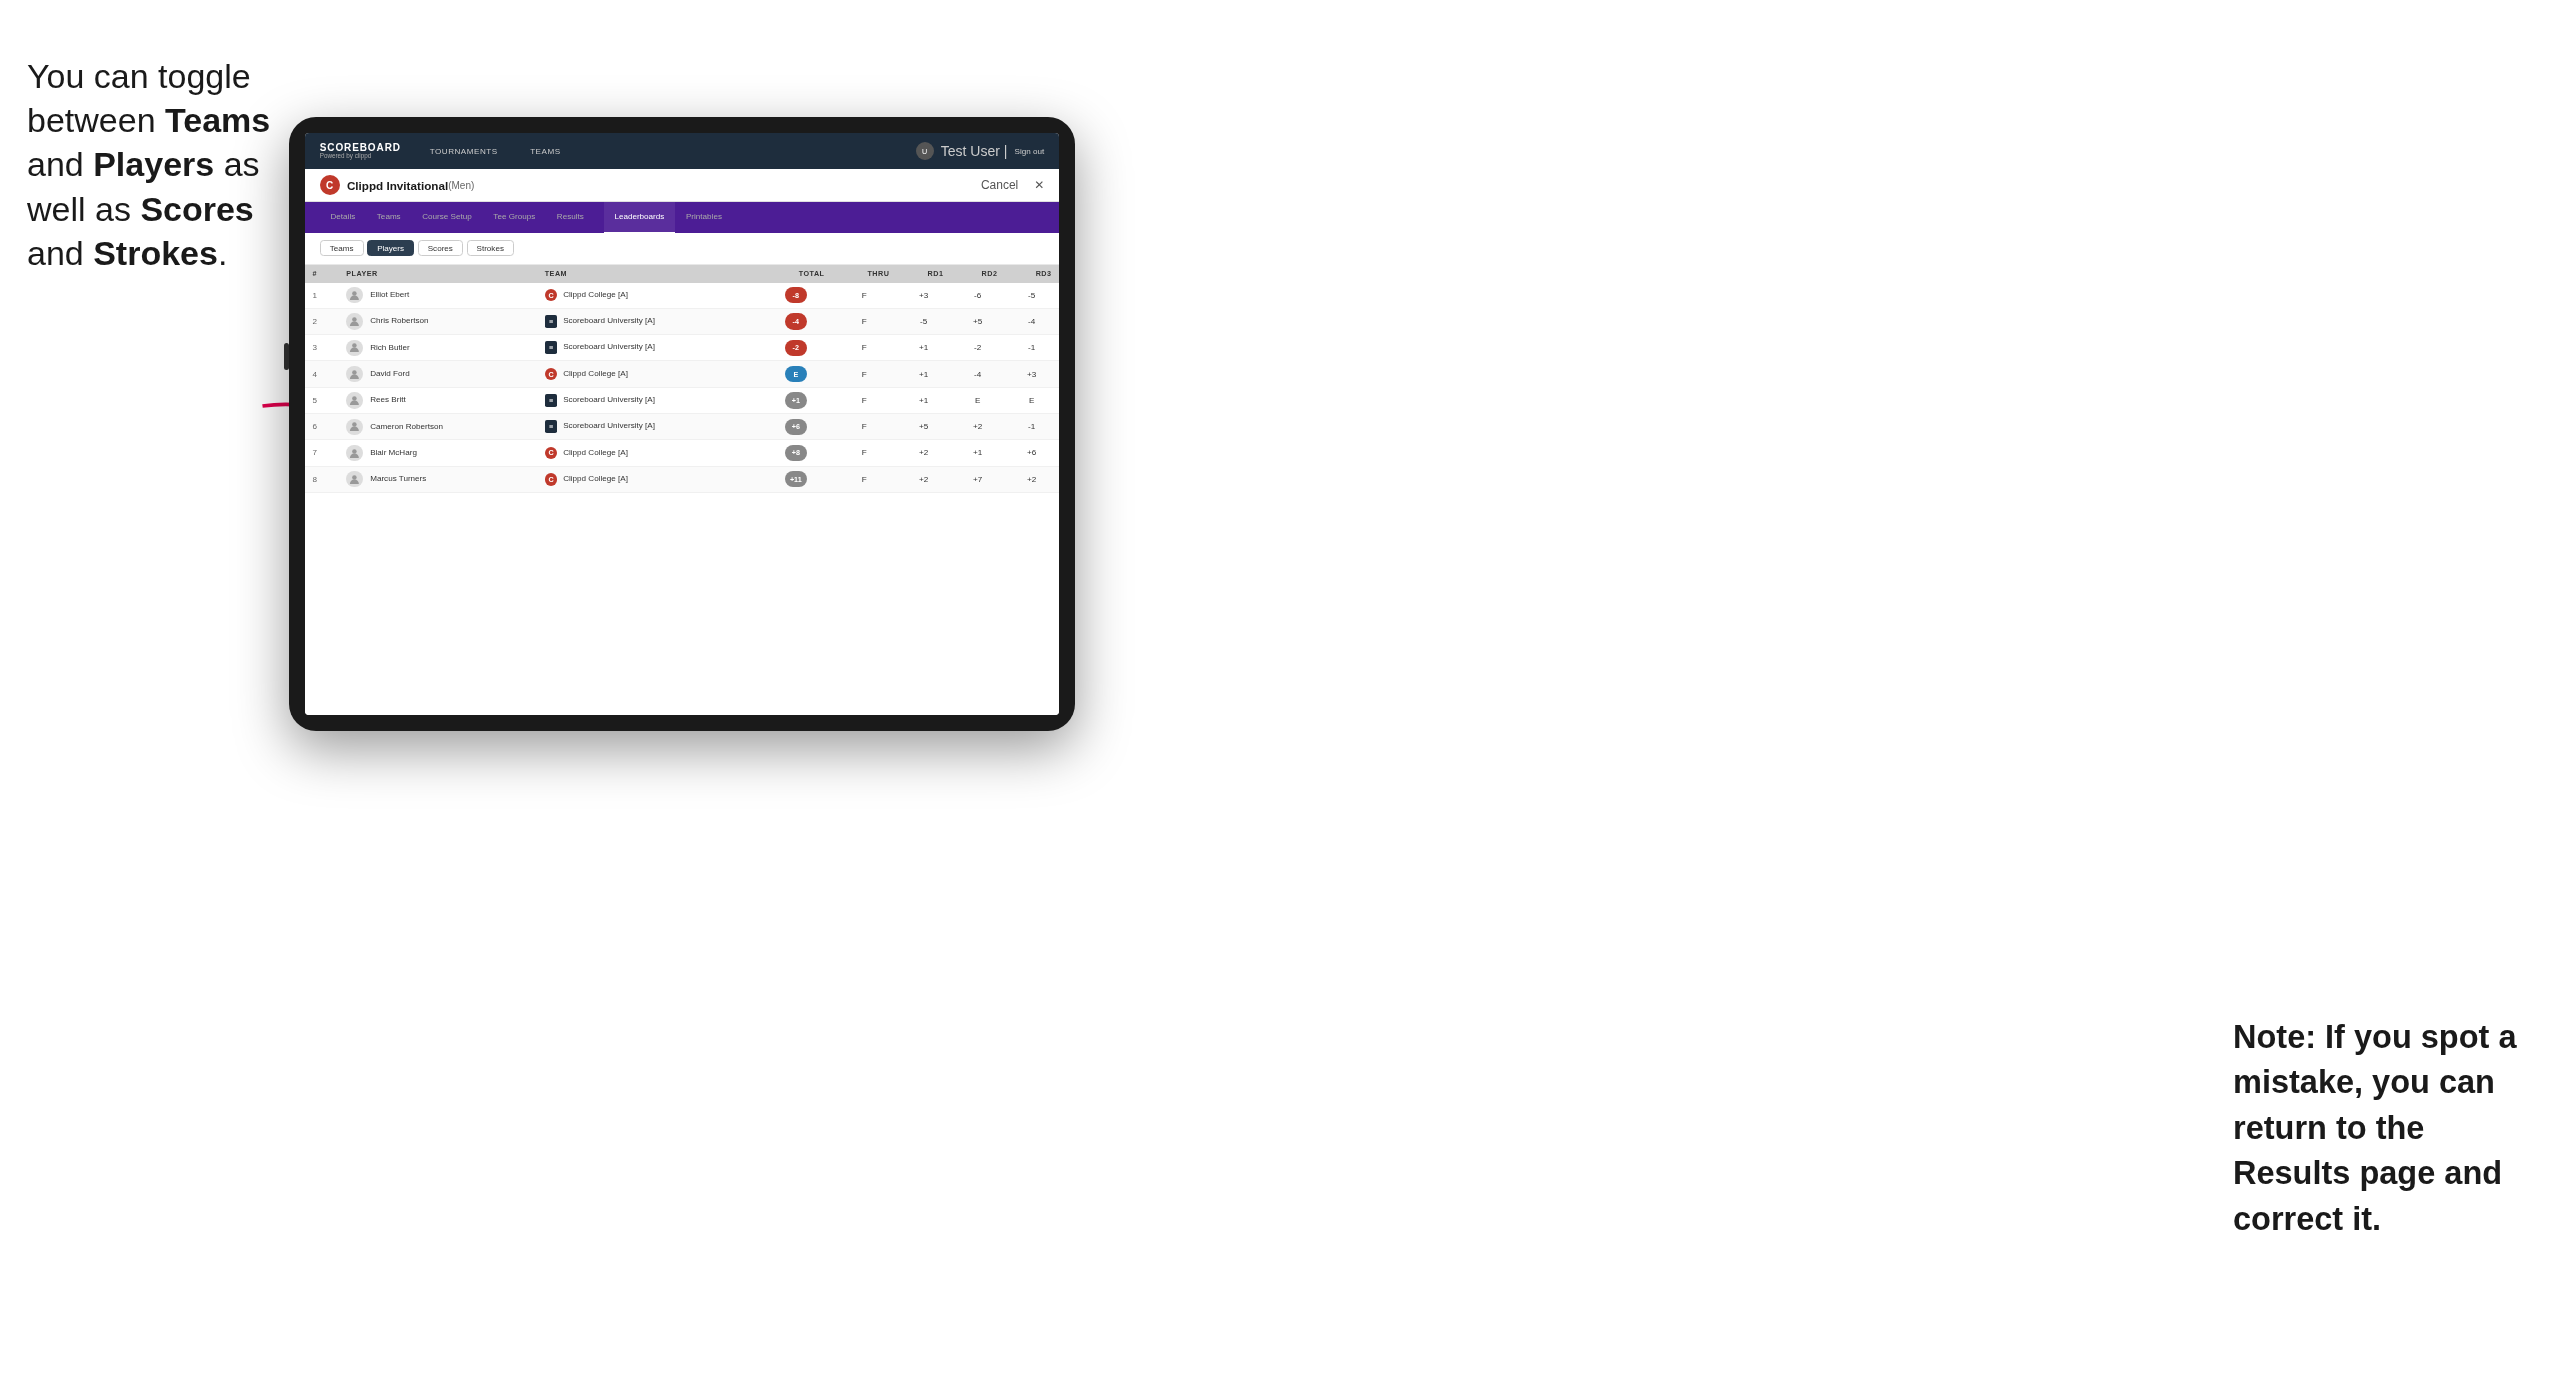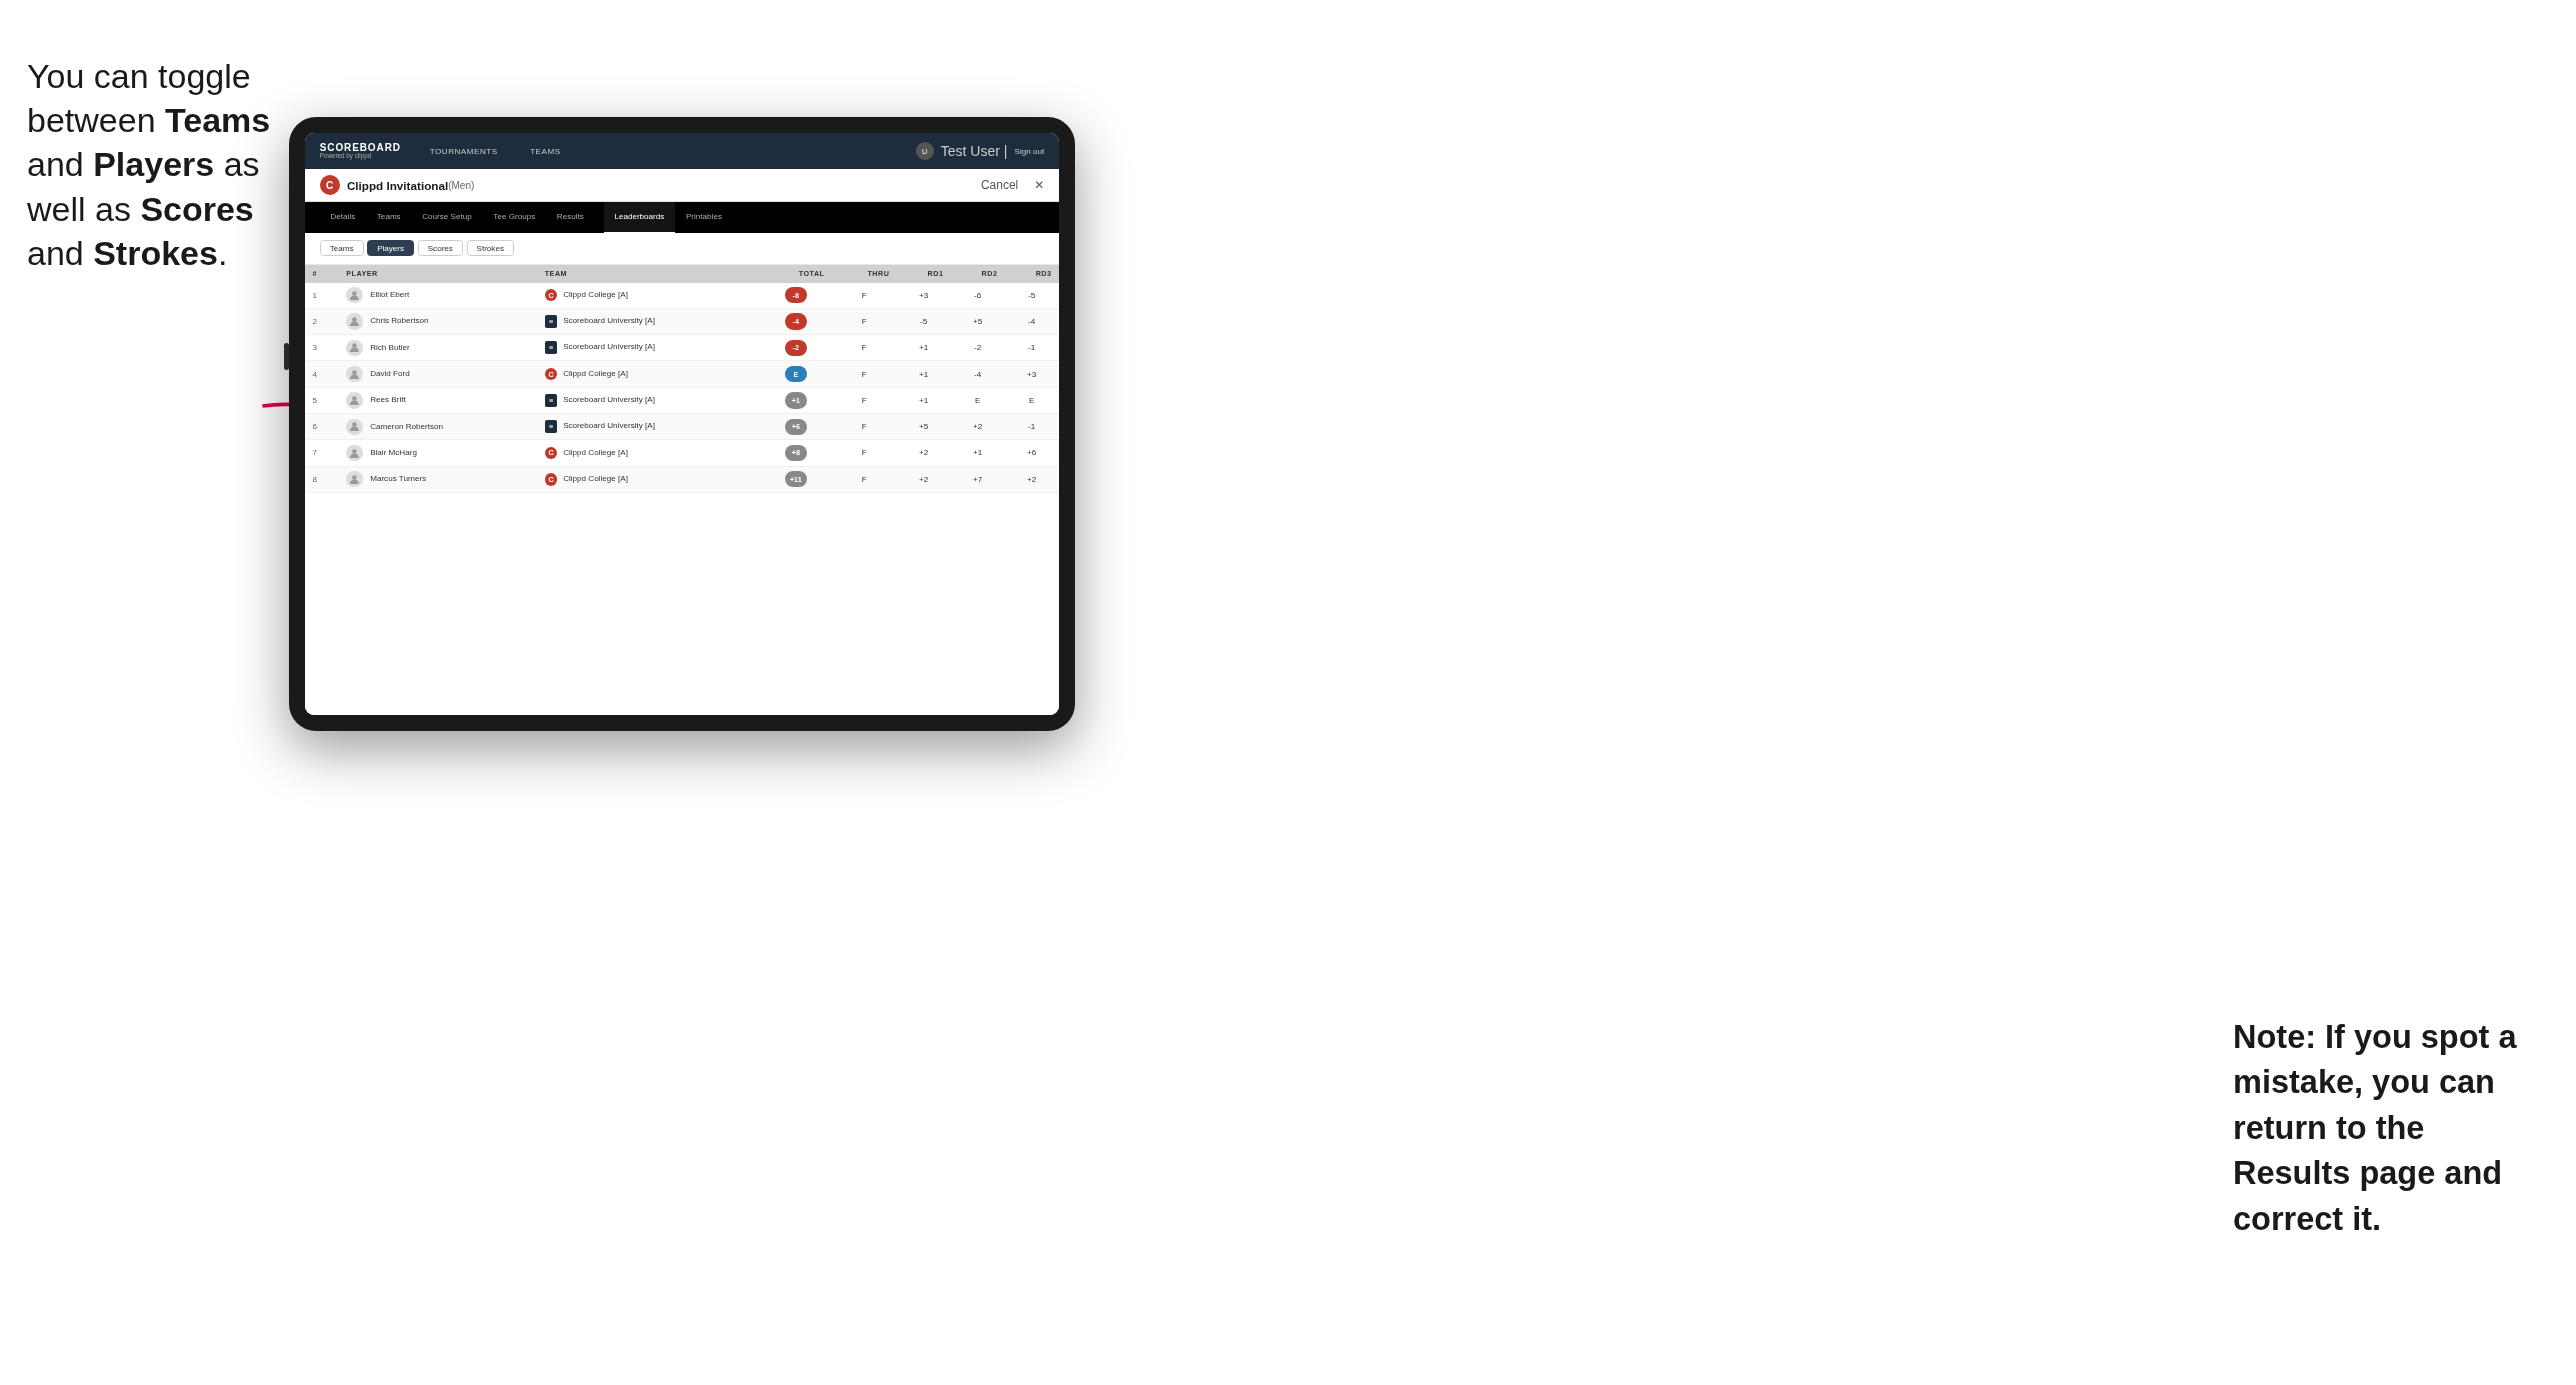--- a/index.html
+++ b/index.html
@@ -45,21 +45,21 @@
       height: 614px;
       background: #1a1a1a;
       border-radius: 27px;
       padding: 16.3px;
       box-shadow: 0 18px 54px rgba(0,0,0,0.4);
     }
     .tablet-screen {
       width: 100%;
       height: 100%;
       background: #f5f5f5;
-      border-radius: 9px;
+      border-radius: 4px;
       overflow: hidden;
       display: flex;
       flex-direction: column;
     }
 
     
     .app-header {
       background: #1e2d3d;
       display: flex;
       align-items: center;
@@ -165,21 +165,21 @@
       font-size: 12px;
       color: #555;
       cursor: pointer;
       display: flex;
       align-items: center;
       gap: 16px;
     }
 
     
     .sub-nav {
-      background: #000000;
+      background: #4c1d95;
       display: flex;
       align-items: center;
       padding: 0 14.4px;
       height: 31px;
       flex-shrink: 0;
     }
     .sub-nav-tab {
       color: #aaa;
       font-size: 8.1px;
       padding: 0 10.8px;

